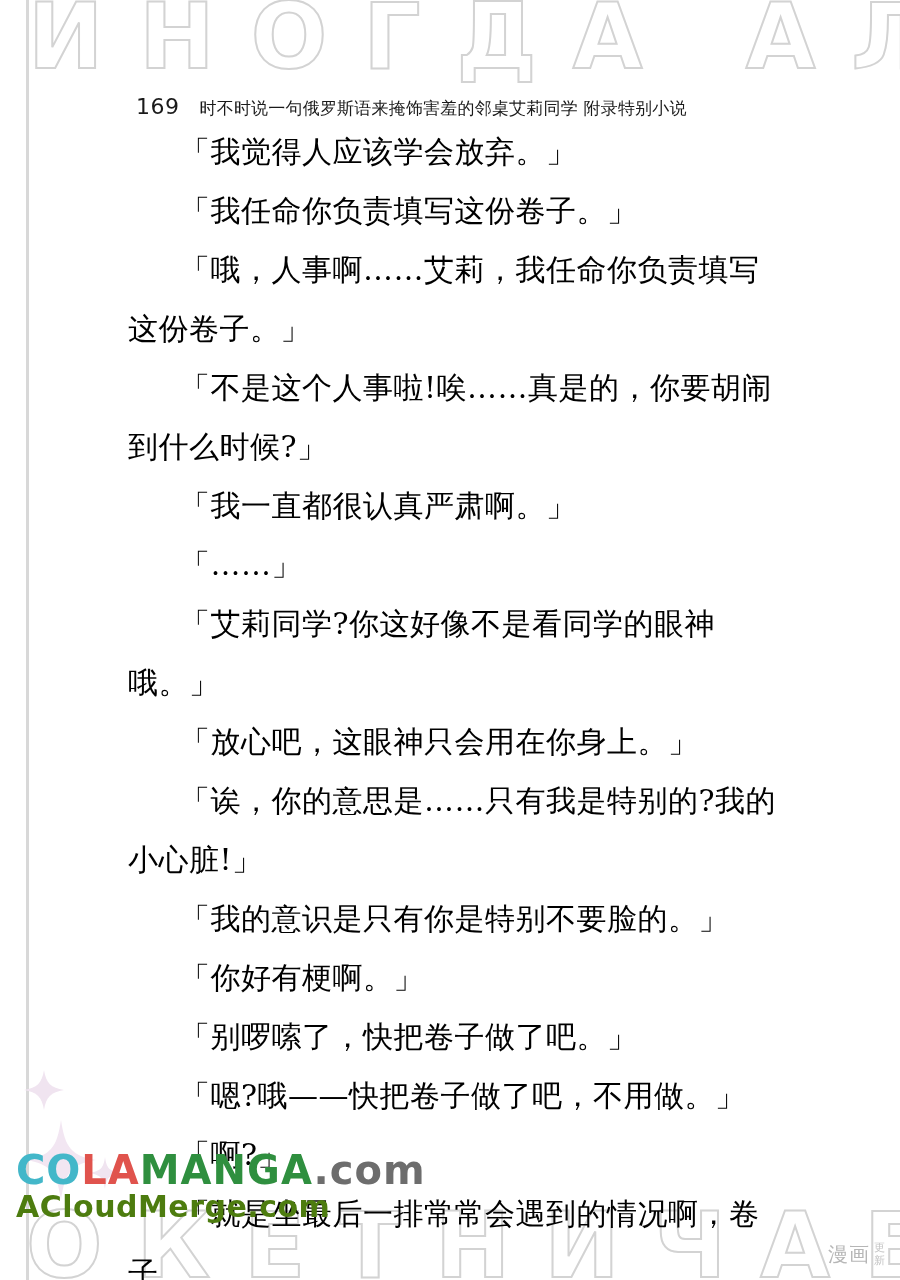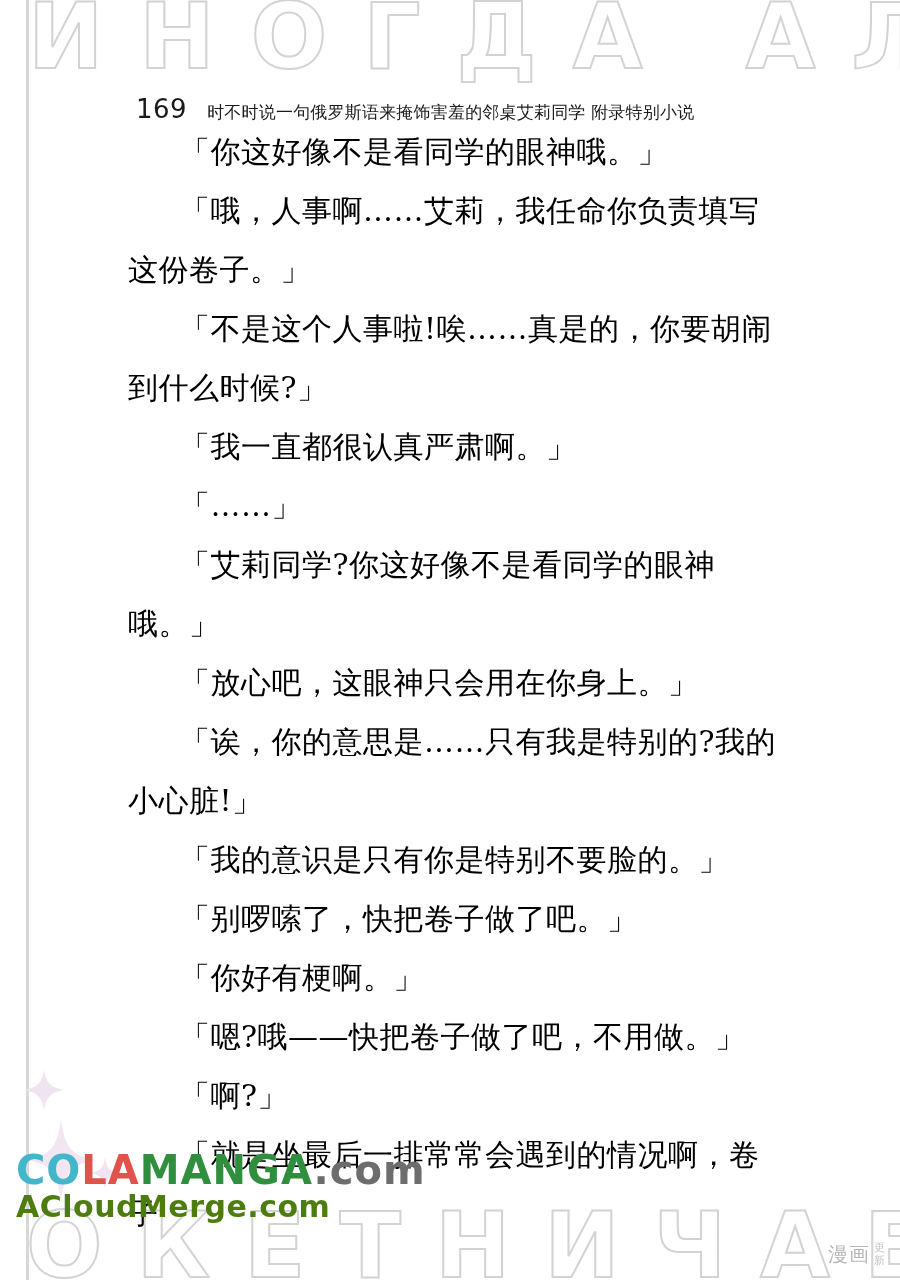--- a/index.html
+++ b/index.html
@@ -71,21 +71,21 @@
     position: absolute;
     left: 136px;
     top: 94px;
     display: flex;
     align-items: baseline;
     gap: 20px;
     font-family: "DejaVu Sans", "Liberation Sans", sans-serif;
     color: #1a1a1a;
   }
   .header .page-num {
-    font-size: 26px;
+    font-size: 22px;
     font-weight: 400;
     letter-spacing: 0.5px;
   }
   .header .chapter-title {
     font-size: 17px;
     font-weight: 400;
     letter-spacing: 0.2px;
   }
 
   
@@ -175,31 +175,32 @@
       <path d="M17 1 C18.6 12 21 15 33 17 C21 19 18.6 22 17 33 C15.4 22 13 19 1 17 C13 15 15.4 12 17 1 Z" fill="#f0e4f0"></path>
     </svg>
   </div>
 
   <div class="header">
     <span class="page-num">169</span>
     <span class="chapter-title">时不时说一句俄罗斯语来掩饰害羞的邻桌艾莉同学 附录特别小说</span>
   </div>
 
   <div class="body-text">
-    <p class="para">「你这好像不是看同学的眼神哦。」</p>
+    <p class="para">「我觉得人应该学会放弃。」</p>
+    <p class="para">「我任命你负责填写这份卷子。」</p>
     <p class="para">「哦，人事啊……艾莉，我任命你负责填写这份卷子。」</p>
     <p class="para">「不是这个人事啦!唉……真是的，你要胡闹到什么时候?」</p>
     <p class="para">「我一直都很认真严肃啊。」</p>
     <p class="para">「……」</p>
     <p class="para">「艾莉同学?你这好像不是看同学的眼神哦。」</p>
     <p class="para">「放心吧，这眼神只会用在你身上。」</p>
     <p class="para">「诶，你的意思是……只有我是特别的?我的小心脏!」</p>
     <p class="para">「我的意识是只有你是特别不要脸的。」</p>
+    <p class="para">「你好有梗啊。」</p>
     <p class="para">「别啰嗦了，快把卷子做了吧。」</p>
-    <p class="para">「你好有梗啊。」</p>
     <p class="para">「嗯?哦——快把卷子做了吧，不用做。」</p>
     <p class="para">「啊?」</p>
     <p class="para">「就是坐最后一排常常会遇到的情况啊，卷子</p>
   </div>
 
   <div class="wm-colamanga">
     <div class="l1">
       <span class="c1">CO</span><span class="c2">LA</span><span class="c3">MANGA</span><span class="c4">.com</span>
     </div>
     <div class="l2">ACloudMerge.com</div>

